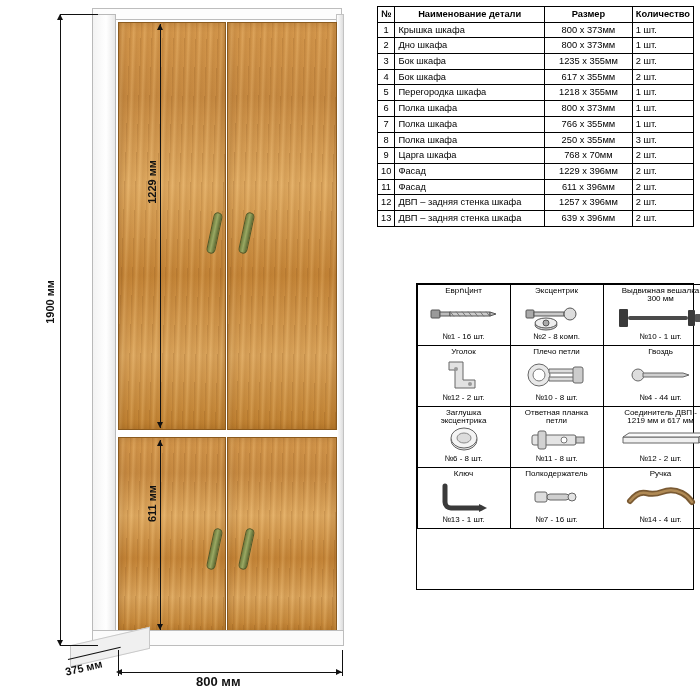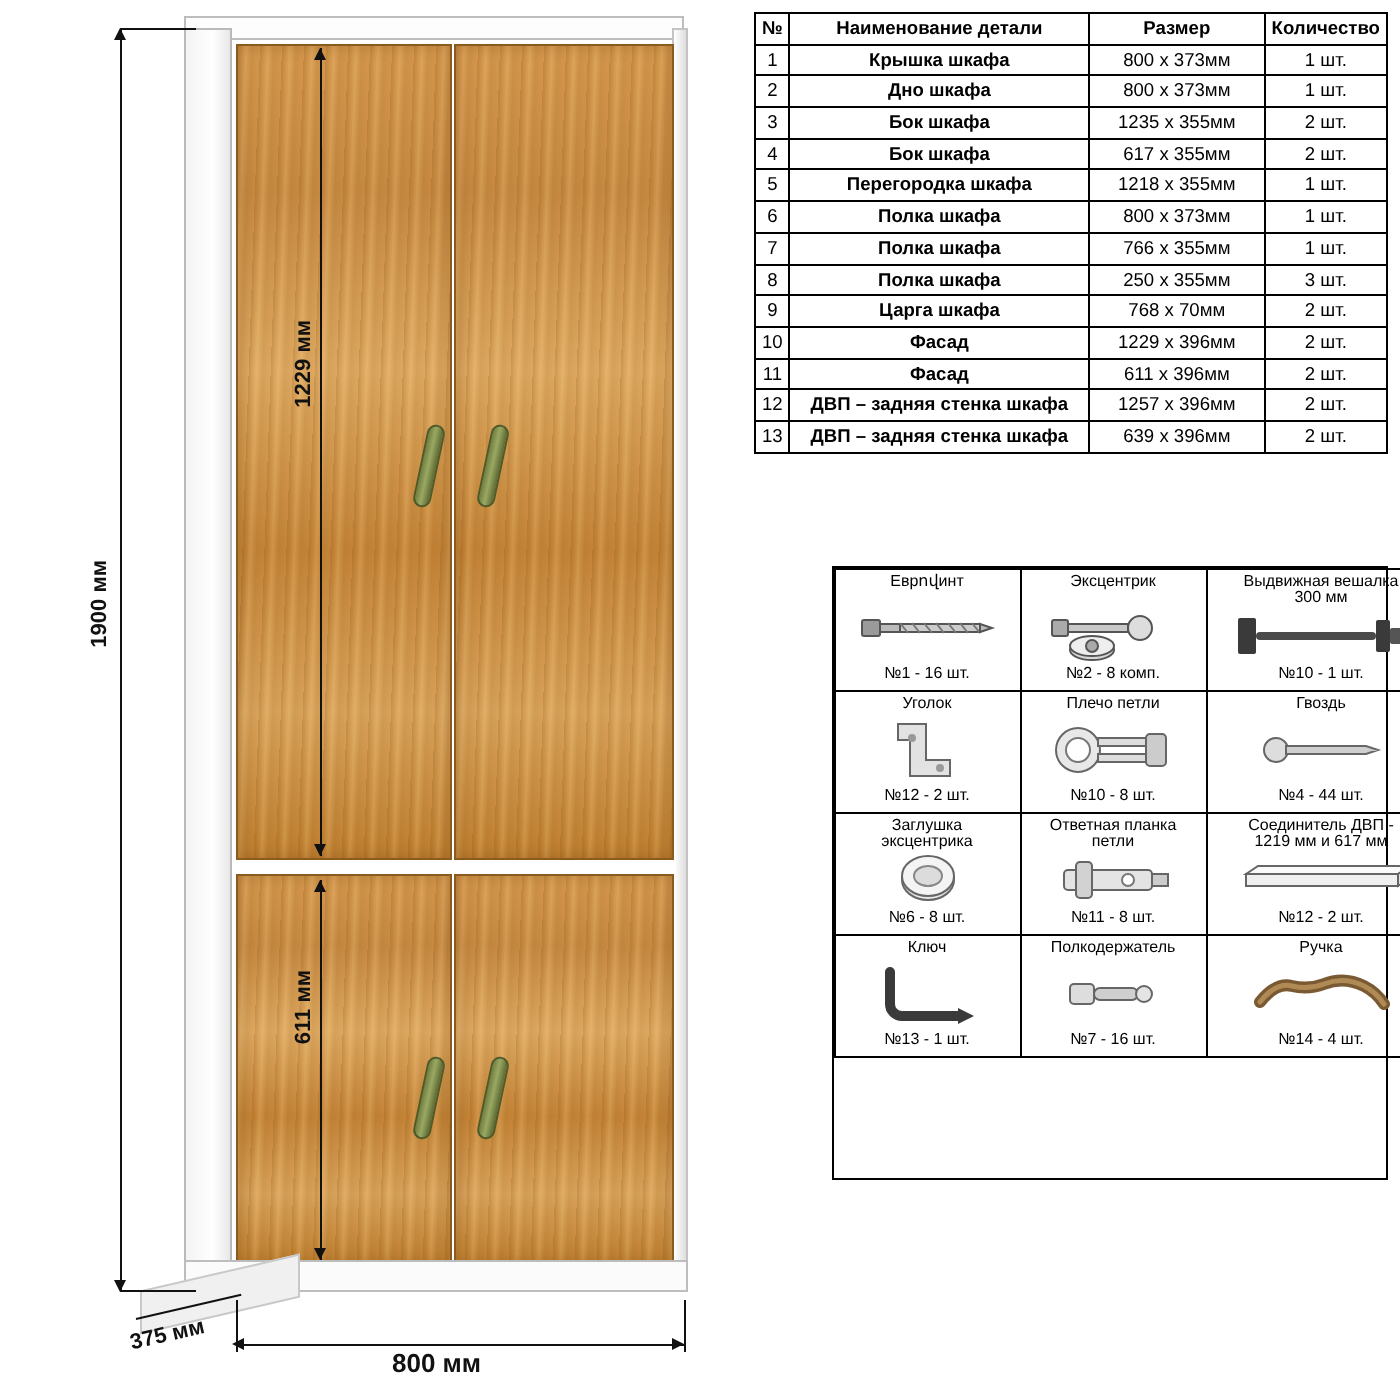--- a/index.html
+++ b/index.html
@@ -135,23 +135,23 @@
     font-size: 9.3px;
   }
   #parts-table th, #parts-table td {
     border: 1px solid #000;
     padding: 2px 3px;
     line-height: 1.15;
     vertical-align: middle;
   }
   #parts-table th { font-weight: bold; text-align: center; }
   .col-num  { width: 17px; text-align: center; }
-  .col-name { width: 150px; text-align: center; font-weight: bold; }
+  .col-name { width: 150px; text-align: left; }
   .col-size { width: 88px; text-align: center; }
-  .col-qty  { width: 60px; text-align: center; }
+  .col-qty  { width: 60px; }
 
   
   #hardware {
     position: absolute;
     left: 416px; top: 283px;
     width: 278px;
     border: 1px solid #000;
     display: grid;
     grid-template-columns: repeat(3, 1fr);
     background: #fff;

